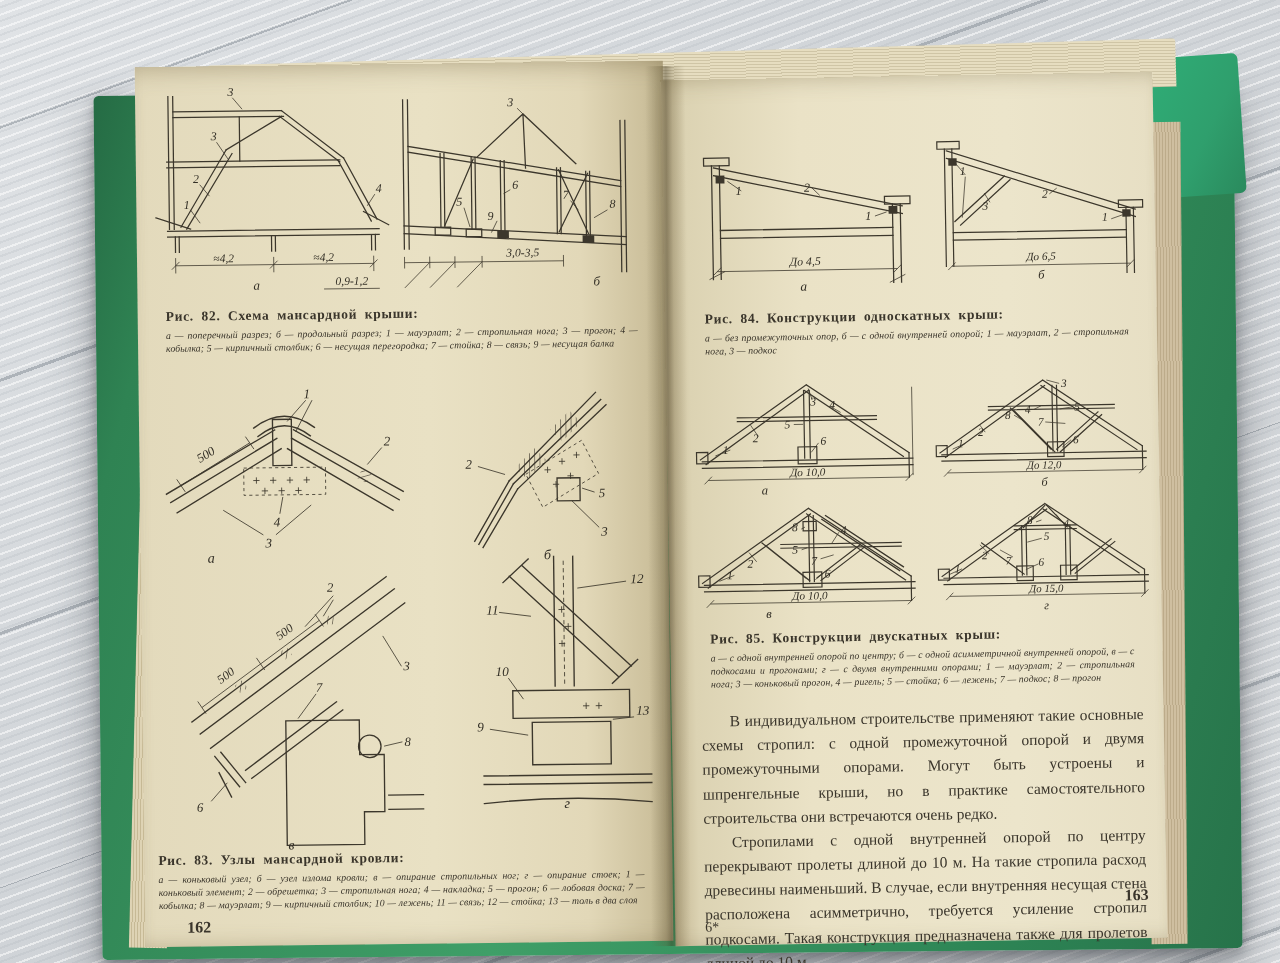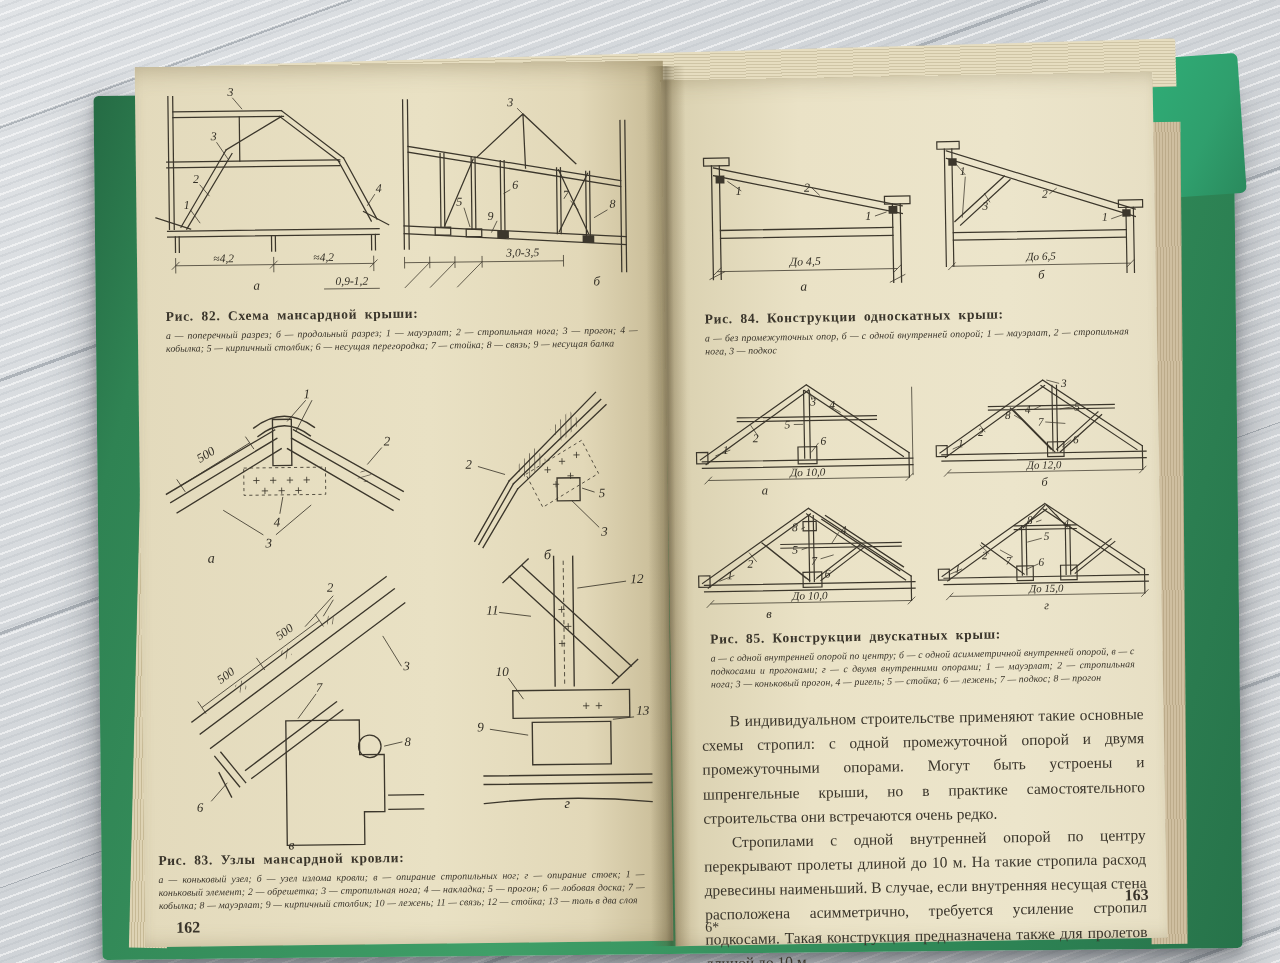--- a/index.html
+++ b/index.html
@@ -208,21 +208,21 @@
       <text class="lbl" x="4" y="170">9</text>
       <text class="lbl" x="154" y="156">13</text>
       <text class="plbl" x="88" y="243">г</text>
     </svg>
 
     <div class="caption" style="left:14px;top:786px;width:486px">
       <p class="caption-title">Рис. 83. Узлы мансардной кровли:</p>
       <p class="caption-legend">а — коньковый узел; б — узел излома кровли; в — опирание стропильных ног; г — опирание стоек; 1 — коньковый элемент; 2 — обрешетка; 3 — стропильная нога; 4 — накладка; 5 — прогон; 6 — лобовая доска; 7 — кобылка; 8 — мауэрлат; 9 — кирпичный столбик; 10 — лежень; 11 — связь; 12 — стойка; 13 — толь в два слоя</p>
     </div>
 
-    <div class="pagenum" style="left:31px;bottom:10px">162</div>
+    <div class="pagenum" style="left:42px;bottom:10px">162</div>
   </div>
 
   <div class="page page-right">
 
     <svg class="fig" style="left:24px;top:48px" width="240" height="172" viewBox="0 0 245 165">
       <path class="ln" d="M26 34 V150 M34 34 V150"></path>
       <path class="ln" d="M18 26 H44 V34 H18 Z"></path>
       <path class="ln" d="M210 76 V156 M218 76 V156"></path>
       <path class="ln" d="M202 68 H228 V76 H202 Z"></path>
       <path class="ln" d="M28 36 L220 78 M28 44 L220 86"></path>

